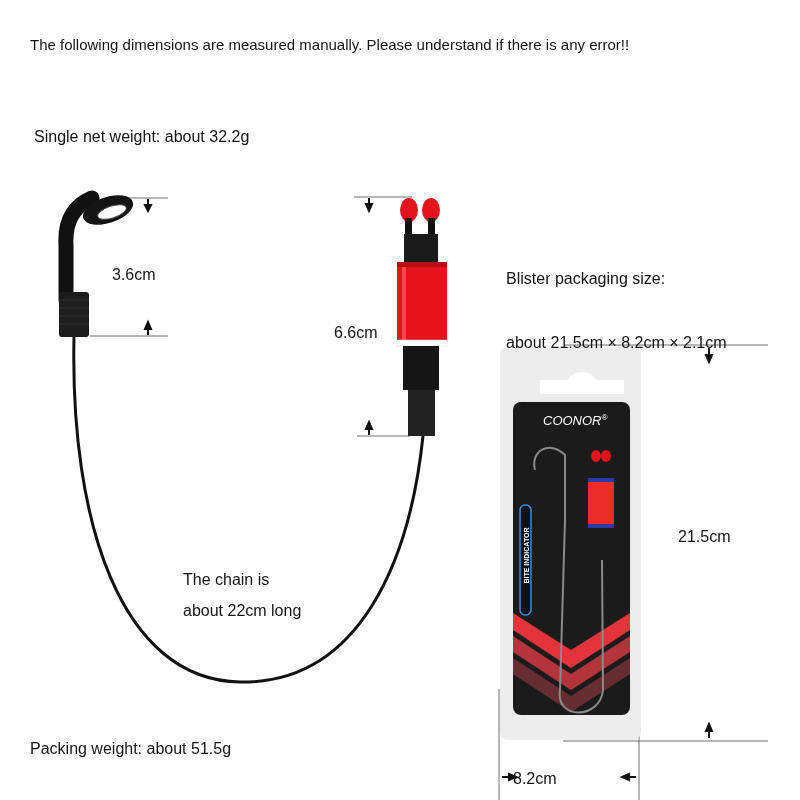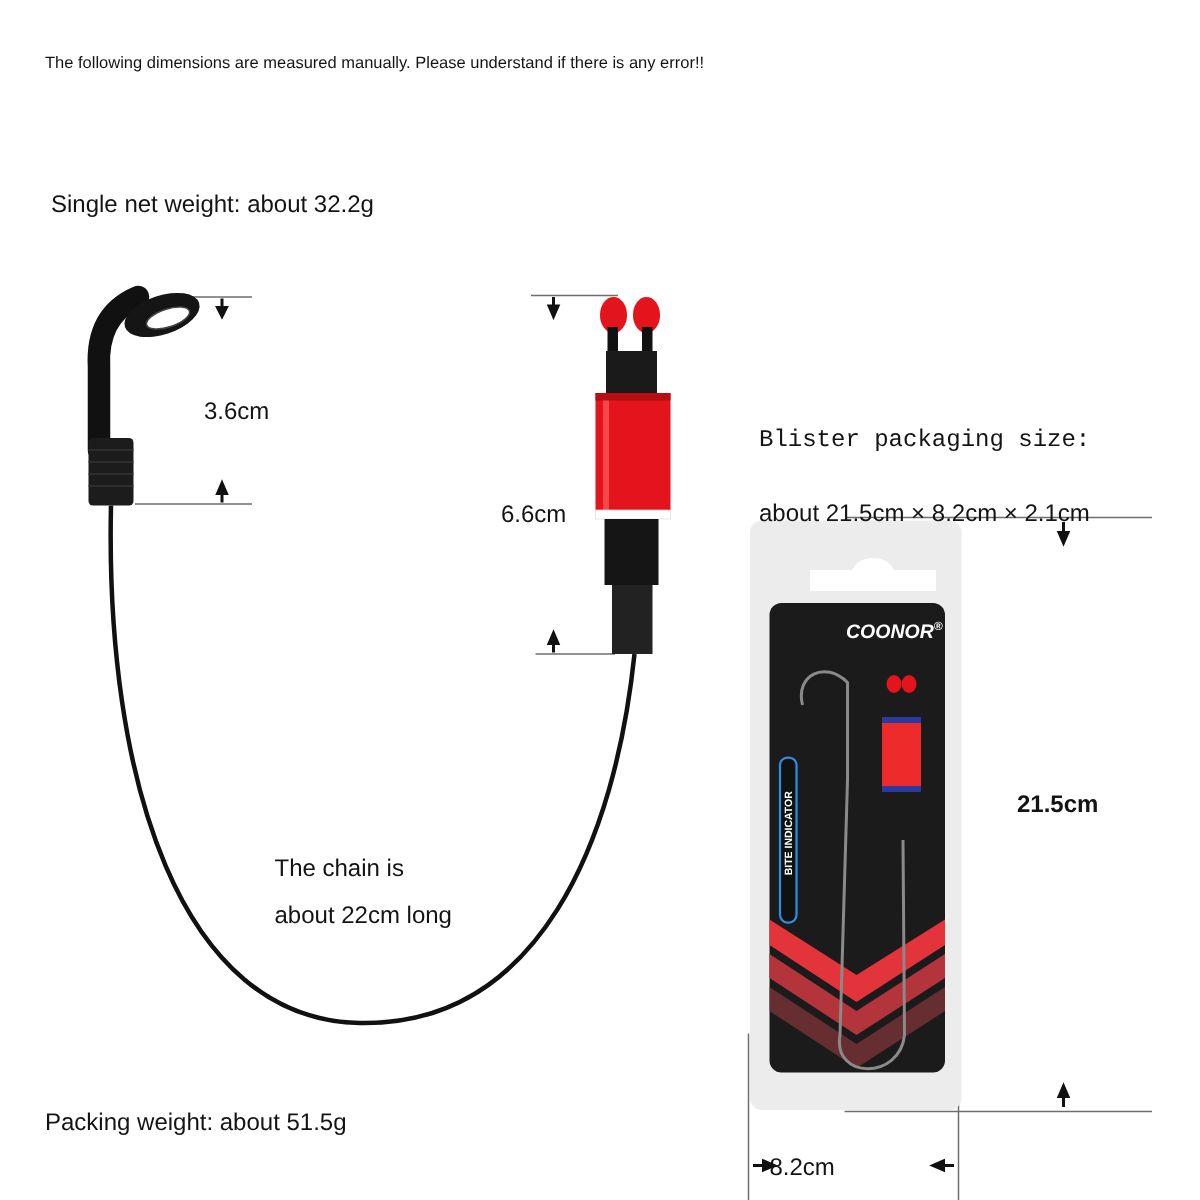--- a/index.html
+++ b/index.html
@@ -4,21 +4,21 @@
 <style>
   html, body { margin:0; padding:0; background:#ffffff; }
   body { width:800px; height:800px; position:relative; overflow:hidden;
          font-family:"Liberation Sans", sans-serif; color:#111; }
   .txt { position:absolute; white-space:nowrap; font-size:16px; color:#141414; }
   svg { position:absolute; left:0; top:0; }
 </style>
 </head>
 <body>
 
-<div class="txt" style="left:30px; top:36px; font-size:11px;">The following dimensions are measured manually. Please understand if there is any error!!</div>
+<div class="txt" style="left:30px; top:36px; font-size:15px;">The following dimensions are measured manually. Please understand if there is any error!!</div>
 
 <div class="txt" style="left:34px; top:128px;">Single net weight: about 32.2g</div>
 
 <svg width="800" height="800">
 
   <g>
     <line x1="107" y1="198" x2="168" y2="198" stroke="#6e6e6e" stroke-width="1"></line>
     <line x1="90" y1="336" x2="168" y2="336" stroke="#6e6e6e" stroke-width="1"></line>
     <path d="M148 199 L148 208 M145 205 L148 211 L151 205 Z" stroke="#111" stroke-width="2" fill="#111"></path>
     <path d="M148 335 L148 326 M145 329 L148 322 L151 329 Z" stroke="#111" stroke-width="2" fill="#111"></path>
@@ -81,29 +81,29 @@
     <path d="M535 470 C 530 450, 550 440, 565 455 L 565 520 L 560 690 C 555 720, 600 720, 603 690 L 602 560" stroke="#8a8a8a" stroke-width="2" fill="none"></path>
     <ellipse cx="596" cy="456" rx="5" ry="6" fill="#e3141b"></ellipse>
     <ellipse cx="606" cy="456" rx="5" ry="6" fill="#e3141b"></ellipse>
     <rect x="588" y="480" width="26" height="45" fill="#ee2b2b"></rect>
     <rect x="588" y="478" width="26" height="4" fill="#2a3aa0"></rect>
     <rect x="588" y="524" width="26" height="4" fill="#2a3aa0"></rect>
     <rect x="520" y="505" width="11" height="110" rx="5" fill="#111" stroke="#2f8de0" stroke-width="1.5"></rect>
   </g>
 </svg>
 
-<div class="txt" style="left:543px; top:413px; font-size:13px; font-weight:bold; font-style:italic; color:#ffffff;margin-left:21px;">
+<div class="txt" style="left:543px; top:413px; font-size:13px; font-weight:normal; font-style:italic; color:#ffffff;">
   <span>COONOR</span><span style="font-size:8px; vertical-align:super;">®</span>
 </div>
 <div class="txt" style="left:489px; top:552px; font-size:7px; font-weight:bold; color:#fff; transform:rotate(-90deg); transform-origin:center; width:75px; text-align:center;">BITE INDICATOR</div>
 
-<div class="txt" style="left:136px; top:266px;">3.6cm</div>
-<div class="txt" style="left:334px; top:335px;">6.6cm</div>
+<div class="txt" style="left:112px; top:266px;">3.6cm</div>
+<div class="txt" style="left:334px; top:324px;">6.6cm</div>
 
 <div class="txt" style="left:183px; top:571px;">The chain is</div>
 <div class="txt" style="left:183px; top:602px;">about 22cm long</div>
 
 <div class="txt" style="left:30px; top:709px;margin-top:31px;">Packing weight: about 51.5g</div>
 
-<div class="txt" style="left:506px; top:284px;font-family:Liberation Mono, monospace;">Blister packaging size:</div>
+<div class="txt" style="left:506px; top:270px;">Blister packaging size:</div>
 <div class="txt" style="left:506px; top:302px;margin-top:32px;">about 21.5cm × 8.2cm × 2.1cm</div>
-<div class="txt" style="left:678px; top:528px;font-weight:bold;">21.5cm</div>
+<div class="txt" style="left:678px; top:528px;">21.5cm</div>
 <div class="txt" style="left:513px; top:770px;">8.2cm</div>
 
 </body></html>

